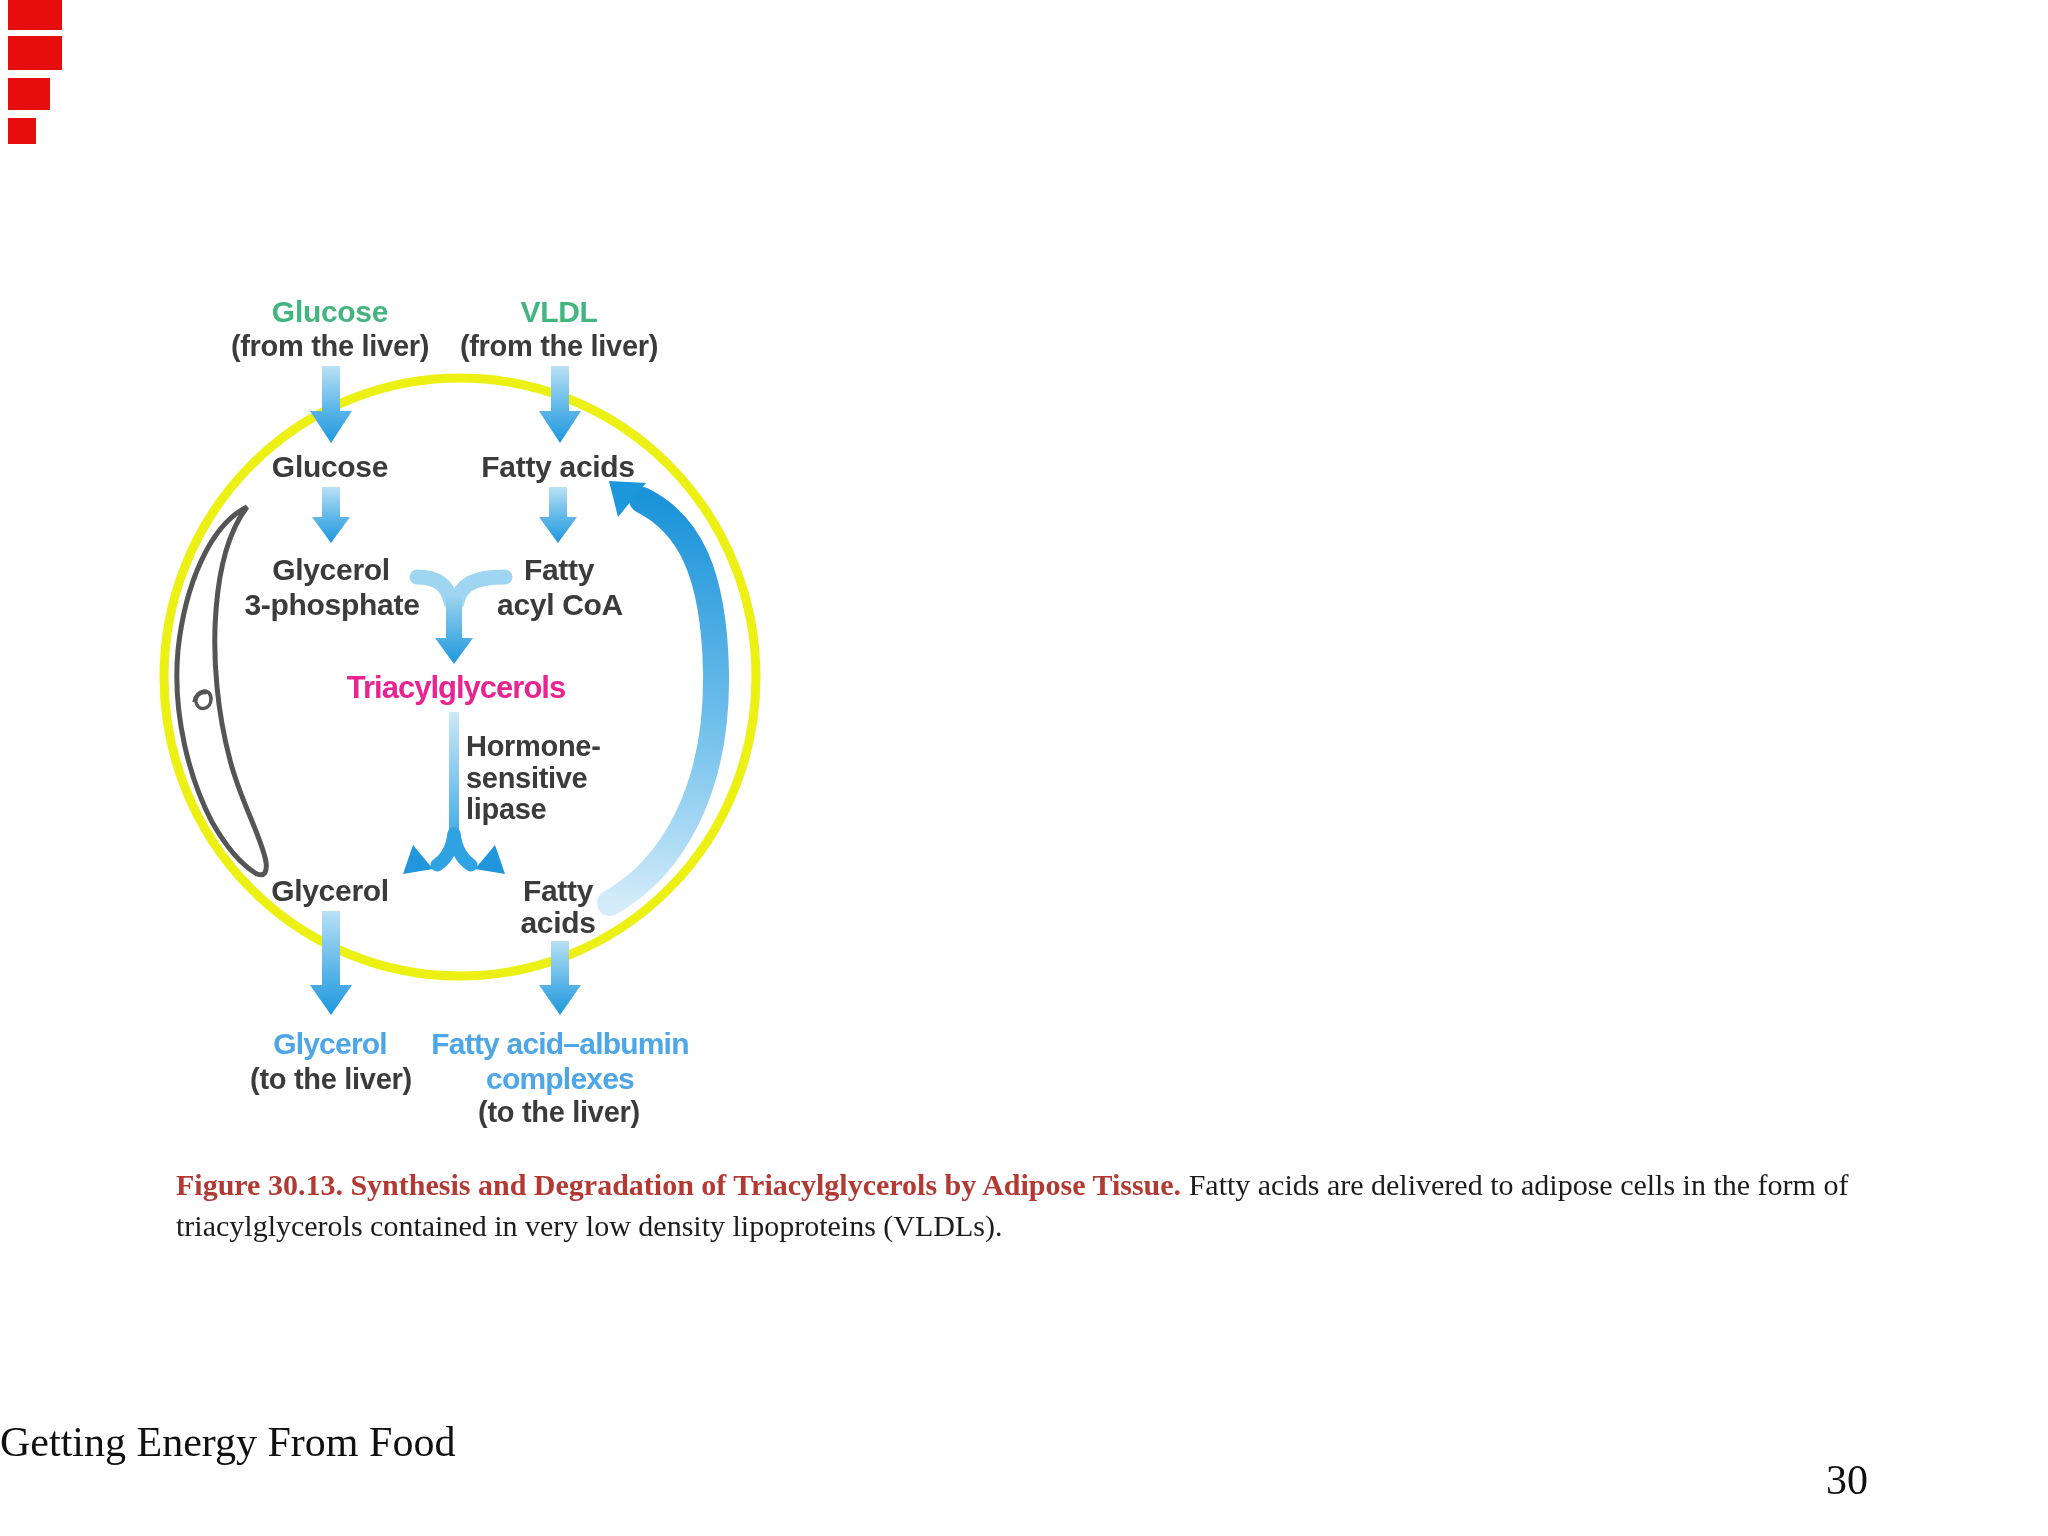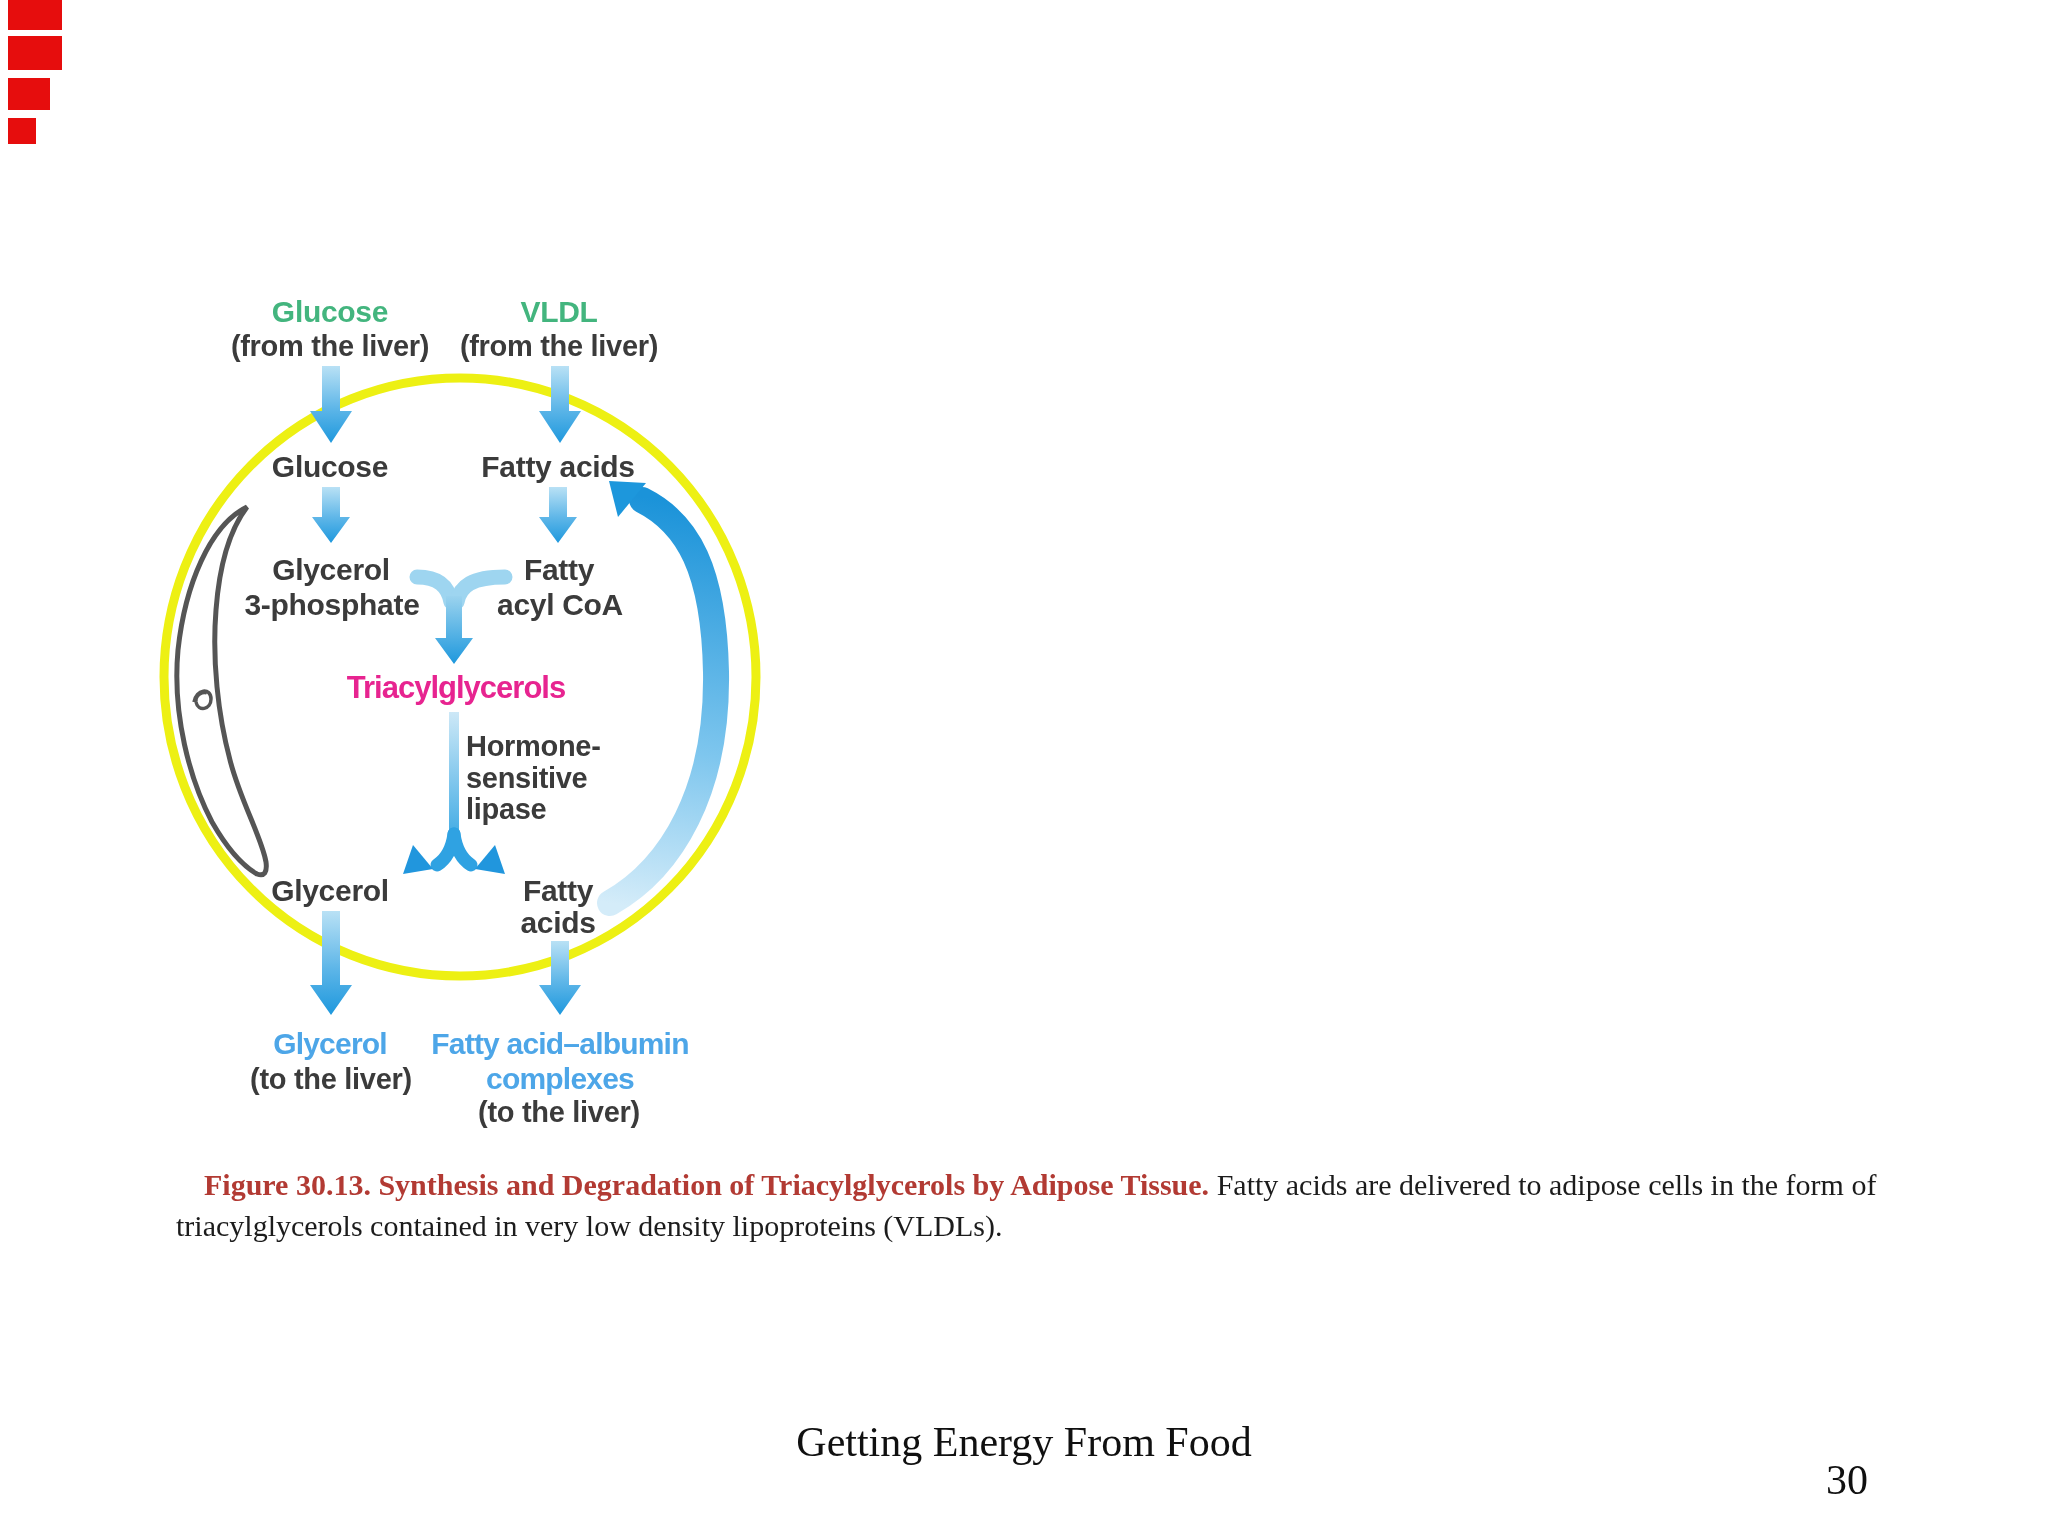--- a/index.html
+++ b/index.html
@@ -21,24 +21,24 @@
   .lbl-green { fill:#43b57e; }
   .lbl-magenta { fill:#e72490; font-size:31px; letter-spacing:-1px; }
   .lbl-blue  { fill:#4da6e8; letter-spacing:-0.8px; }
   .lbl-bold  { font-weight:700; font-size:29px; text-anchor:start; }
 
   .caption {
     position:absolute; left:176px; top:1164px; width:1745px; margin:0;
     font-family:"Liberation Serif", serif; font-size:30px; line-height:41px;
     color:#1c1c1c;
   }
-  .caption .fig-label { color:#b23a33; font-weight:bold;margin-left:28px; }
+  .caption .fig-label { color:#b23a33; font-weight:bold; }
 
   .footer-title {
-    position:absolute; left:0; top:1418px; width:2048px; text-align:center;
+    position:absolute; left:0; top:1418px; width:2048px; text-align:left;
     font-family:"Liberation Serif", serif; font-size:42px; color:#101010;
   }
   .page-number {
     position:absolute; left:1826px; top:1416px;
     font-family:"Liberation Serif", serif; font-size:42px; color:#101010;margin-top:40px;
   }
 </style>
 </head>
 <body>
 

